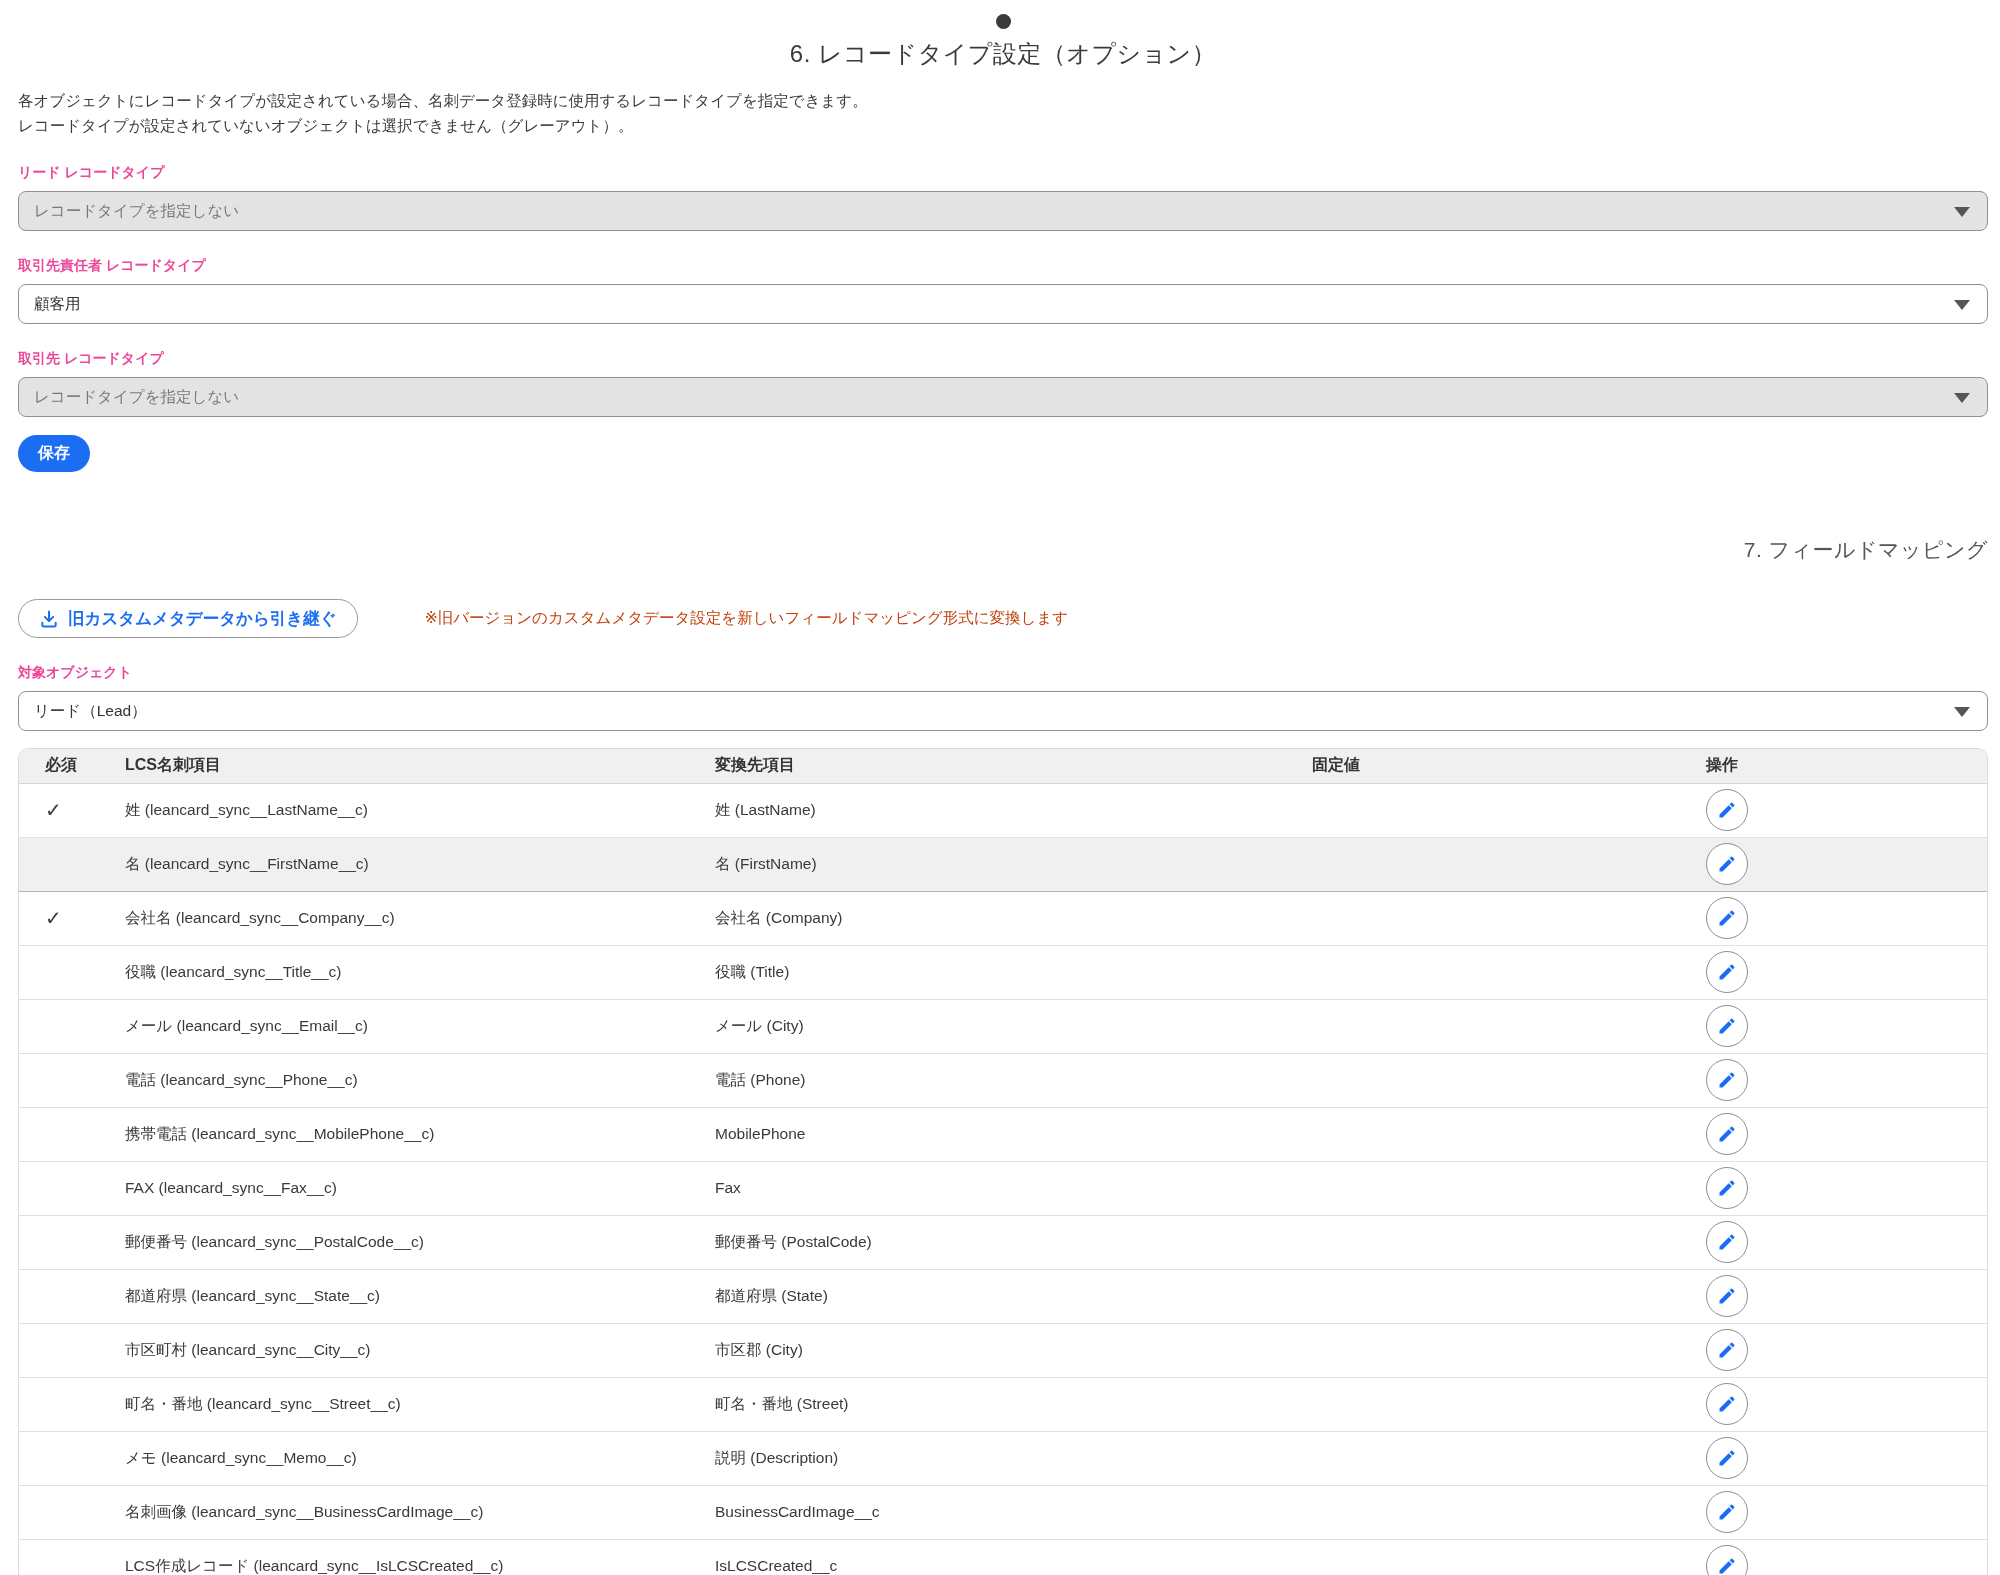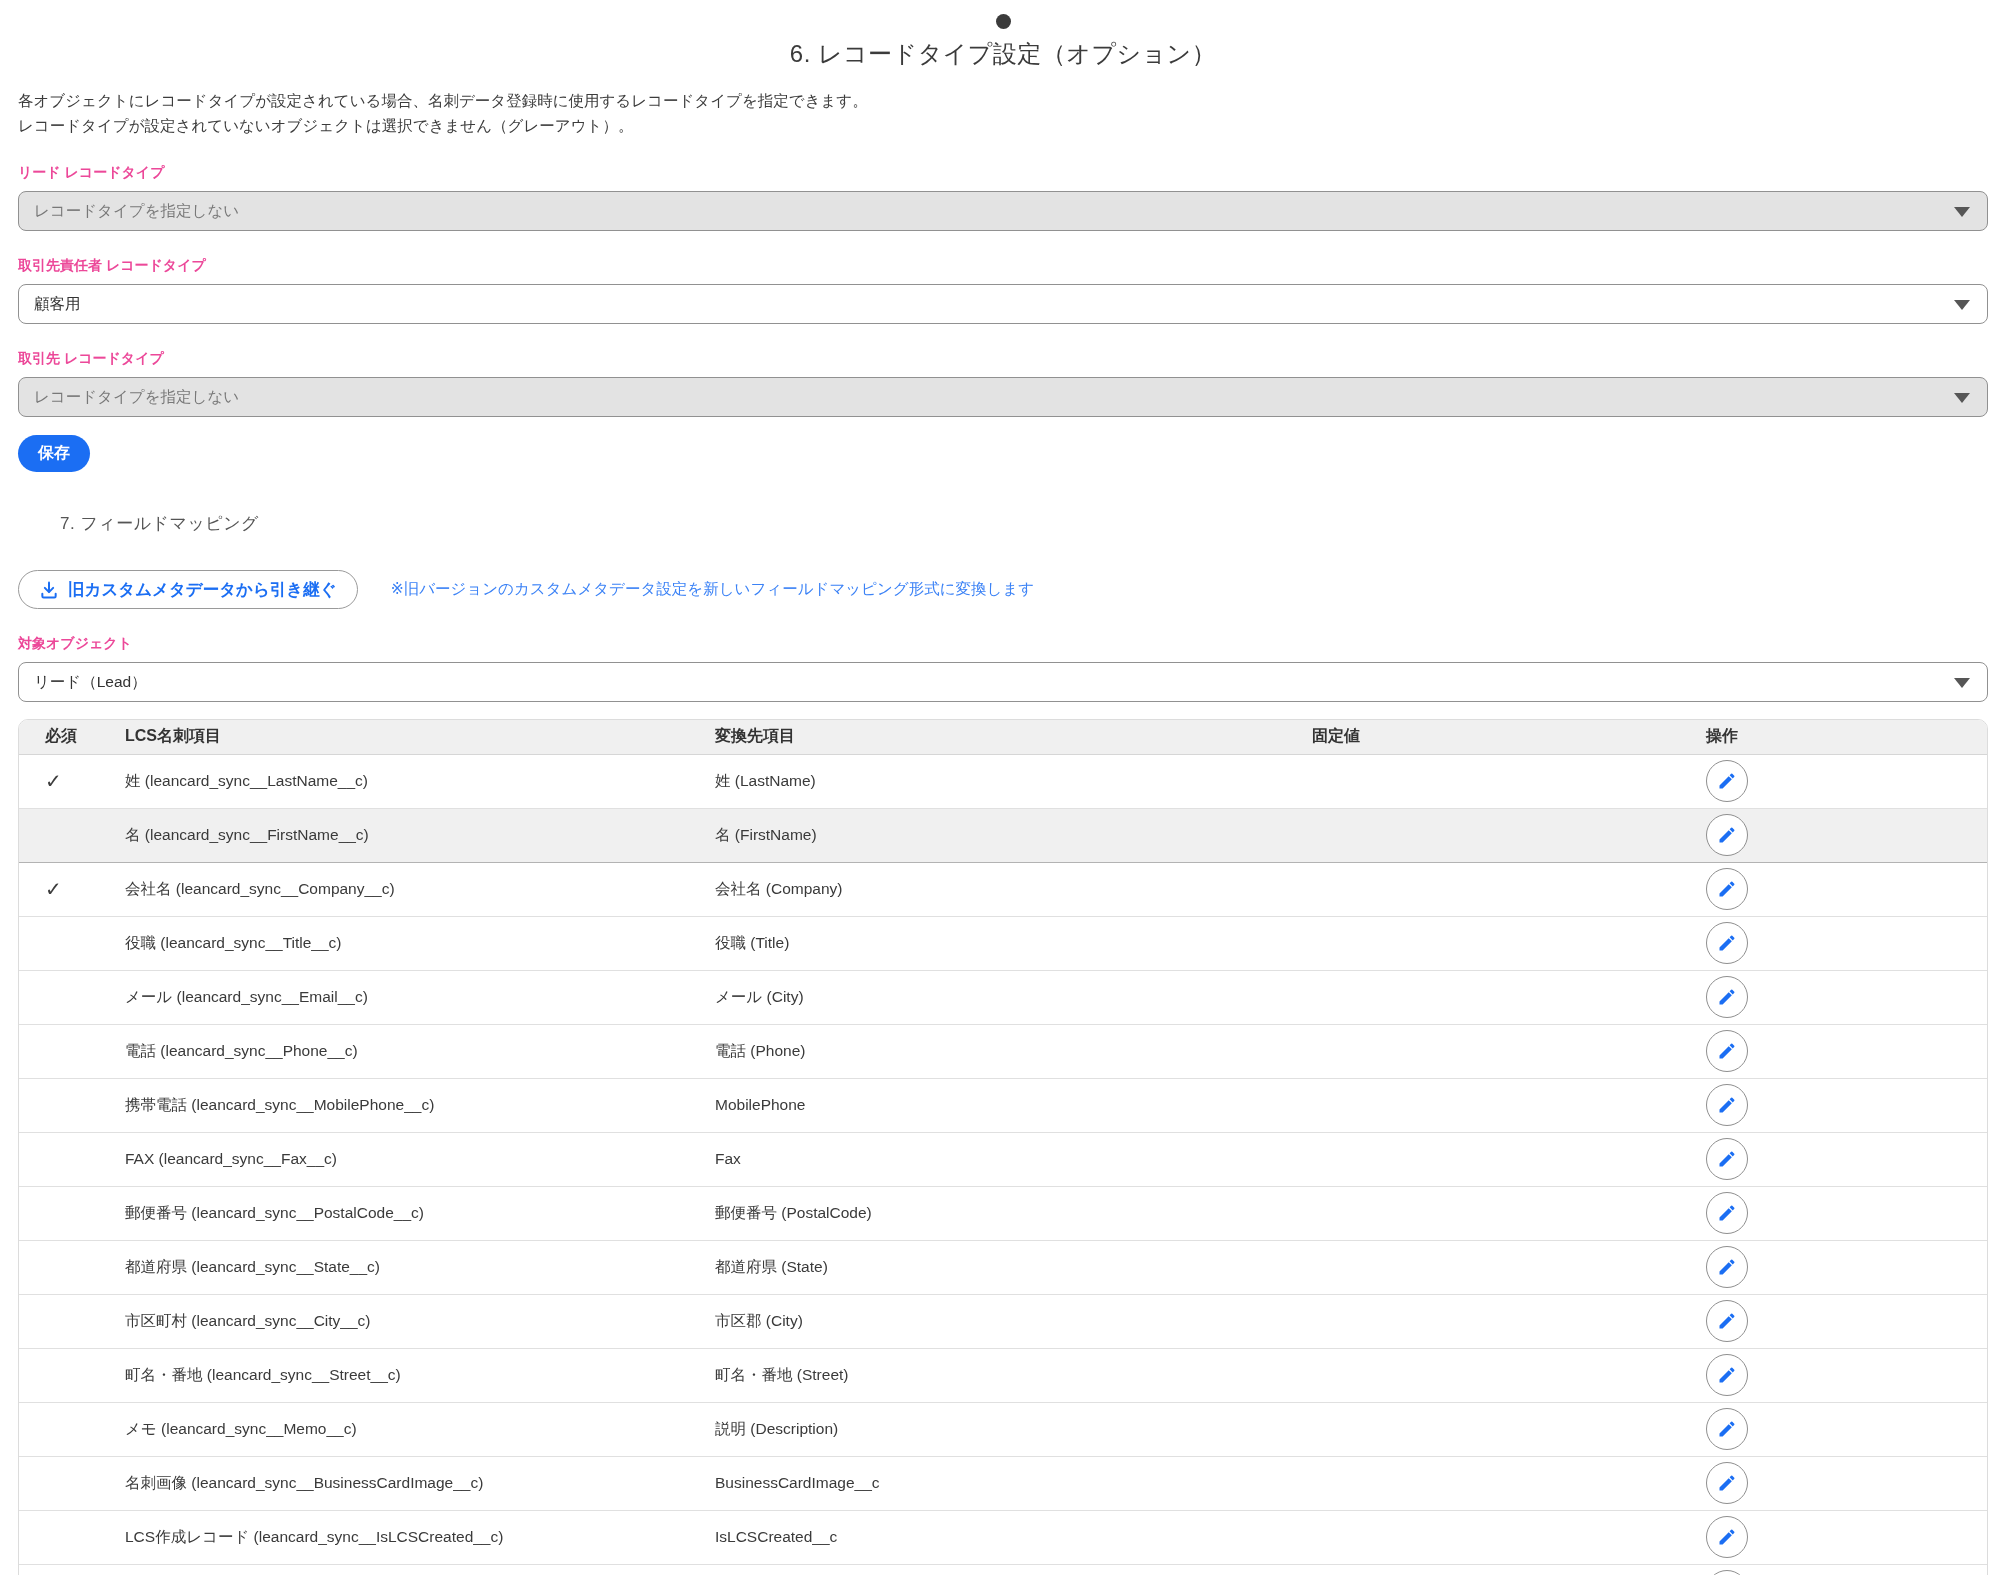--- a/index.html
+++ b/index.html
@@ -22,27 +22,27 @@
   .select.disabled { background:#e3e3e3; color:#787878; cursor:default; }
   .select .arrow { position:absolute; right:17px; top:50%; margin-top:-4px; width:0; height:0;
     border-left:8px solid transparent; border-right:8px solid transparent; border-top:10px solid #565656; }
 
   .btn-primary { display:inline-flex; align-items:center; gap:8px; background:#1b6ef3; color:#fff;
     border:none; border-radius:19px; height:37px; padding:0 20px; font-size:16px; font-weight:700;
     cursor:pointer; font-family:inherit; }
   .save-btn { margin-top:18px; }
 
   
-  .sec7-title { margin:40px 0 0 42px; font-size:17px; color:#555; letter-spacing:.5px; }
+  .sec7-title { margin:64px 0 0 42px; font-size:21px; color:#555; letter-spacing:.5px;text-align:right; }
 
   .inherit-row { display:flex; align-items:center; gap:33px; margin-top:35px; }
   .btn-outline { display:inline-flex; align-items:center; gap:9px; background:#fff; color:#1b6ef3;
     border:1px solid #9a9a9a; border-radius:20px; height:39px; padding:0 20px; font-size:16.5px;
     font-weight:700; cursor:pointer; font-family:inherit; }
-  .note { font-size:15.5px; color:#3b82f6; }
+  .note { font-size:15.5px; color:#c2410c;margin-left:34px; }
 
   
   .tbl-wrap { margin-top:17px; border:1px solid #dcdcdc; border-radius:10px; overflow:hidden; }
   table { width:100%; border-collapse:collapse; table-layout:fixed; }
   col.c-req{width:106px;} col.c-src{width:590px;} col.c-tgt{width:597px;} col.c-fix{width:394px;} col.c-act{width:auto;}
   thead th { background:#f0f0f0; height:34px; text-align:left; font-size:16px; font-weight:700; color:#333;
     border-bottom:1px solid #d6d6d6; }
   th.first, td.first { padding-left:26px; }
   tbody td { height:54px; font-size:15.5px; color:#3a3a3a; border-bottom:1px solid #e0e0e0;
     background:#fff; vertical-align:middle; }

